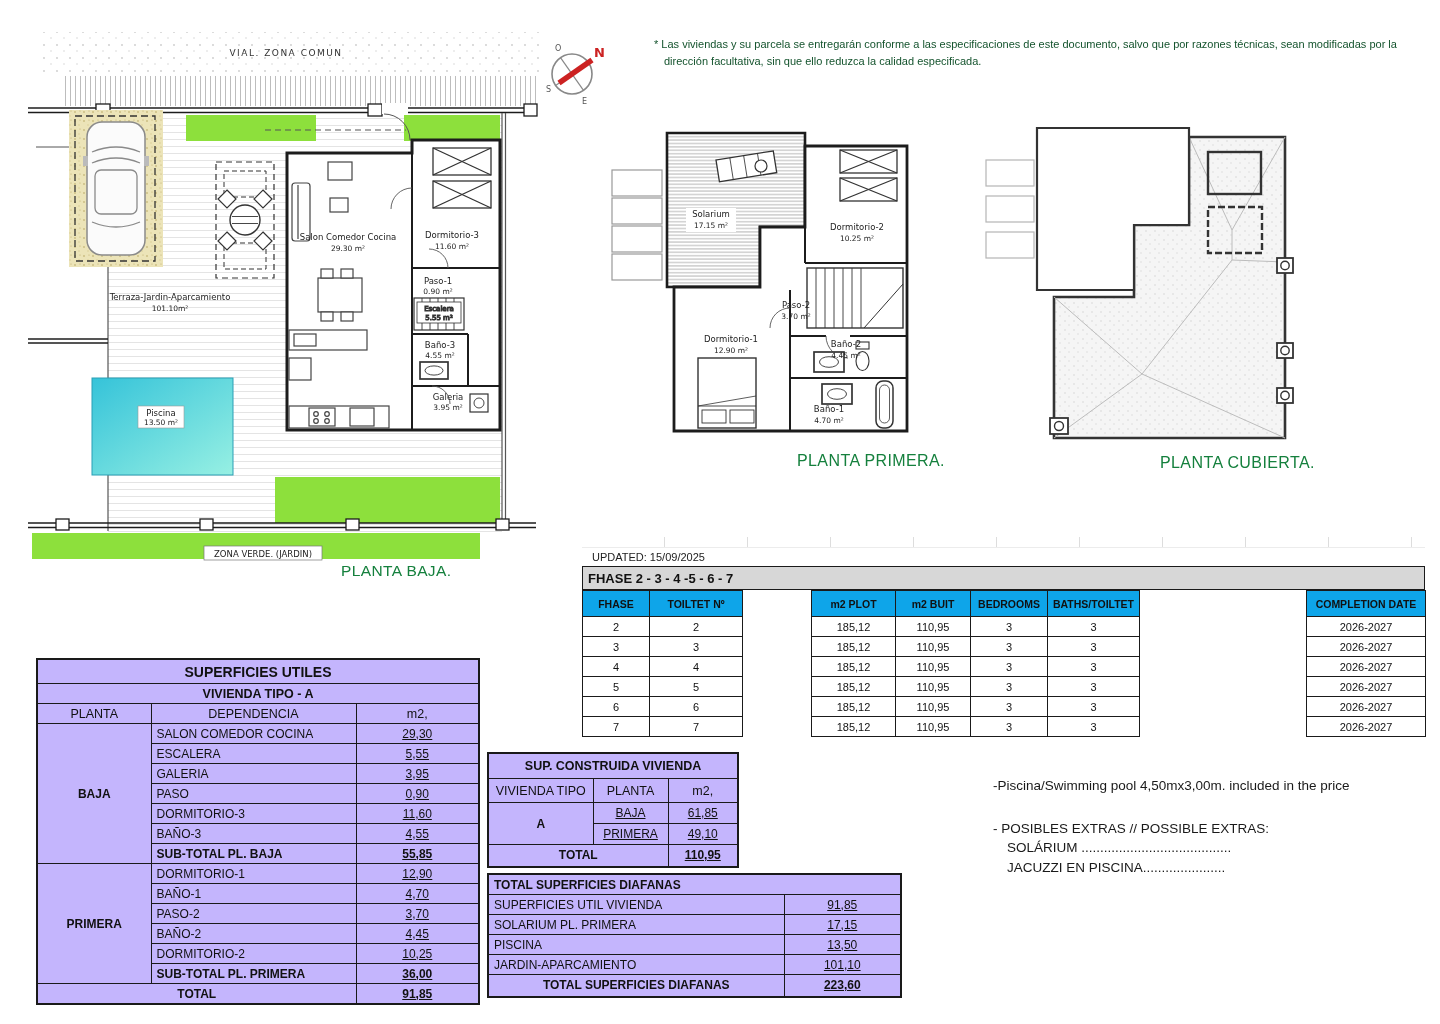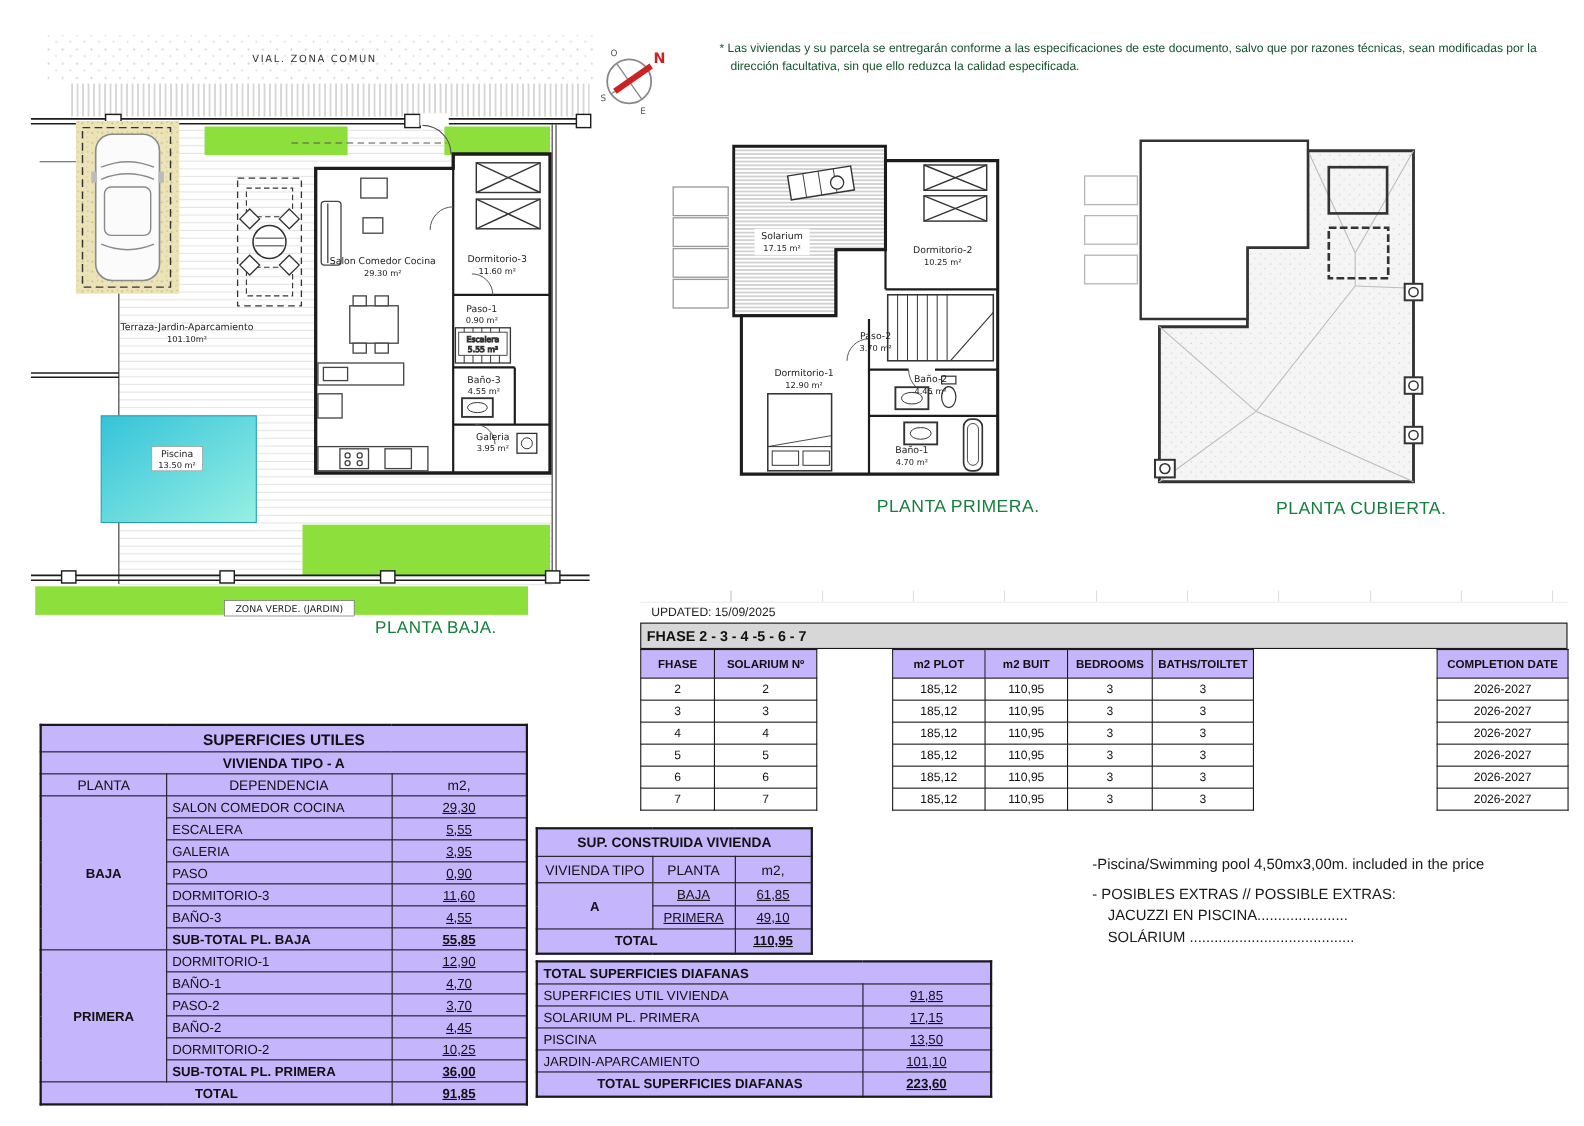--- a/index.html
+++ b/index.html
@@ -17,38 +17,38 @@
               padding-left:10px;text-indent:-10px;color:#14532d;}
   
   #phase{left:582px;top:537px;width:843px;}
   .topgrid{height:10px;width:100%;background:repeating-linear-gradient(to right,#fff 0 82px,#ddd 82px 83px);
            border-bottom:1px solid #ececec;}
   .updrow{height:18px;display:flex;align-items:center;padding-left:10px;font-size:11px;color:#222;}
   .banner{height:24px;background:#d7d7d7;border:1.4px solid #1a1a1a;display:flex;align-items:center;
           padding-left:5px;font-weight:bold;font-size:13px;box-sizing:border-box;}
   .ptable{border-collapse:collapse;table-layout:fixed;width:843px;}
   .ptable th,.ptable td{border:1.4px solid #1a1a1a;text-align:center;padding:0;overflow:hidden;white-space:nowrap;}
-  .ptable th{background:#c4b5fd;font-size:10.5px;height:25px;}
+  .ptable th{background:#0ea5e9;font-size:10.5px;height:25px;}
   .ptable td{font-size:11px;height:19px;}
   .ptable .gapc{border:none;background:transparent;}
   
   .btable{border-collapse:collapse;table-layout:fixed;border:2px solid #1a1a1a;background:#c4b5fd;}
   .btable td,.btable th{border:1.2px solid #1a1a1a;height:19px;padding:0 5px;font-size:12px;overflow:hidden;white-space:nowrap;}
   .btable .title{font-weight:bold;font-size:14px;text-align:center;height:23px;}
   .btable .sub{font-weight:bold;font-size:12.5px;text-align:center;}
   .btable th{font-weight:normal;text-align:center;font-size:12.5px;}
   .dep{text-align:left;}
   .val{text-align:center;text-decoration:underline;}
   .bold{font-weight:bold;}
   .pc{font-weight:bold;text-align:center;vertical-align:middle;}
   .ltitle{font-weight:bold;font-size:12.5px;text-align:left;}
   
   #notes{left:993px;top:776px;width:360px;font-size:13.5px;line-height:1.45;color:#1a1a1a;}
   #notes .ind{padding-left:14px;}
-  #notes .sp{margin-top:7px;}
+  #notes .sp{margin-top:23px;}
 </style>
 </head>
 <body>
 
 <div id="page">
 
   <svg class="abs" style="left:28px;top:28px" width="540" height="545" viewBox="0 0 540 545">
     <defs>
       <pattern id="b-dots" width="13" height="13" patternUnits="userSpaceOnUse">
         <rect width="13" height="13" fill="#fff"></rect>
@@ -416,21 +416,21 @@
         <col style="width:84px">
           <col style="width:75px">
           <col style="width:77px">
         <col style="width:92px">
           <col style="width:167px">
           <col style="width:119px">
       </colgroup>
       <tbody>
           <tr>
         <th>FHASE</th>
-        <th>SOLARIUM Nº</th>
+        <th>TOILTET Nº</th>
         <th class="gapc"></th>
         <th>m2 PLOT</th>
         <th>m2 BUIT</th>
         <th>BEDROOMS</th>
         <th>BATHS/TOILTET</th>
         <th class="gapc"></th>
         <th>COMPLETION DATE</th>
       </tr>
       <tr>
         <td>2</td>
@@ -640,17 +640,17 @@
     <tr style="height:22px">
       <td class="pc">TOTAL SUPERFICIES DIAFANAS</td>
       <td class="val bold">223,60</td>
     </tr>
   </tbody>
     </table>
 
   <div class="abs" id="notes">
     <div>-Piscina/Swimming pool 4,50mx3,00m. included in the price</div>
     <div class="sp">- POSIBLES EXTRAS // POSSIBLE EXTRAS:</div>
+    <div class="ind">SOLÁRIUM ........................................</div>
     <div class="ind">JACUZZI EN PISCINA......................</div>
-    <div class="ind">SOLÁRIUM ........................................</div>
   </div>
 
 </div>
 
 </body></html>

